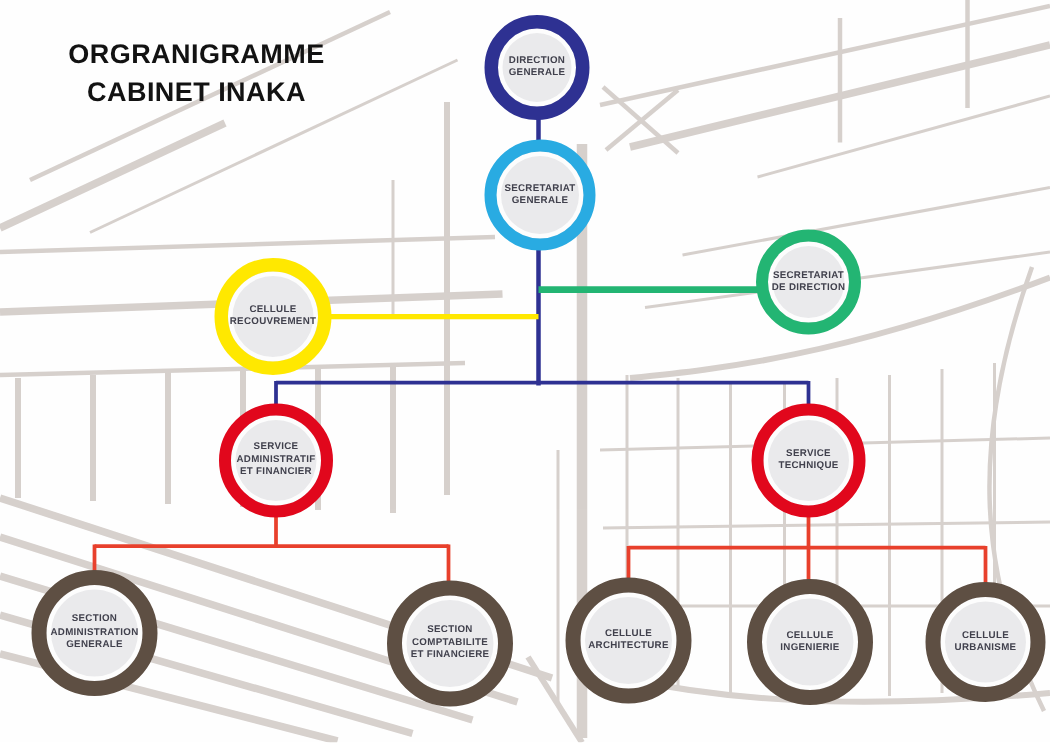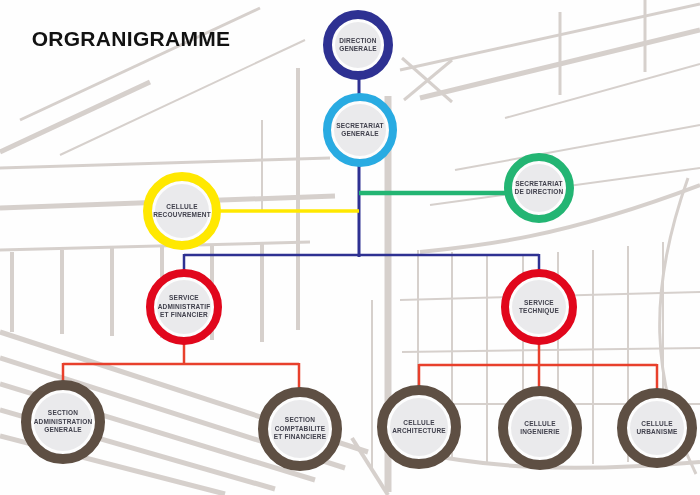--- a/index.html
+++ b/index.html
@@ -3,21 +3,21 @@
 <meta charset="utf-8">
 <style>
   html,body{margin:0;padding:0;background:#fff;}
   .stage{
     position:relative;width:700px;height:495px;overflow:hidden;
     background:#fefefe;font-family:"Liberation Sans",sans-serif;
   }
   .stage svg{position:absolute;left:0;top:0;}
   .title{
     position:absolute;left:18px;top:24px;width:226px;text-align:center;
-    font-size:21px;font-weight:bold;color:#121212;line-height:1.4;letter-spacing:.3px;
+    font-size:18px;font-weight:bold;color:#121212;line-height:1.4;letter-spacing:.3px;
   }
   .node{
     position:absolute;box-sizing:border-box;border-style:solid;border-color:#555;
     border-radius:50%;background:#eaeaec;box-shadow:inset 0 0 0 3px #fdfdfd;
     display:flex;align-items:center;justify-content:center;text-align:center;
   }
   .bw8{border-width:8px}.bw9{border-width:9px}.bw10{border-width:10px}
   .lbl{font-size:6.5px;font-weight:bold;color:#41414d;line-height:1.3;
        letter-spacing:.2px;text-transform:uppercase;}
   .lbl span{display:block;}
@@ -92,20 +92,21 @@
     <line x1="299" y1="363" x2="299" y2="389" stroke-width="2.5" stroke="#e8402c"></line>
     <line x1="539" y1="344" x2="539" y2="366" stroke-width="2.5" stroke="#e8402c"></line>
     <line x1="419" y1="365" x2="657" y2="365" stroke-width="2.5" stroke="#e8402c"></line>
     <line x1="419" y1="364" x2="419" y2="387" stroke-width="2.5" stroke="#e8402c"></line>
     <line x1="539" y1="365" x2="539" y2="388" stroke-width="2.5" stroke="#e8402c"></line>
     <line x1="657" y1="364" x2="657" y2="390" stroke-width="2.5" stroke="#e8402c"></line>
   </svg>
 
   <div class="title">
     <div>ORGRANIGRAMME</div>
+    <div>CABINET INAKA</div>
   </div>
 
   <div class="node bw9" style="left: 323px; top: 10px; width: 70px; height: 70px; border-color: rgb(46, 49, 146);">
     <div class="lbl">
       <span>DIRECTION</span>
         <span>GENERALE</span>
     </div>
   </div>
 
   <div class="node bw8" style="left: 323px; top: 93px; width: 74px; height: 74px; border-color: rgb(41, 171, 226);">

